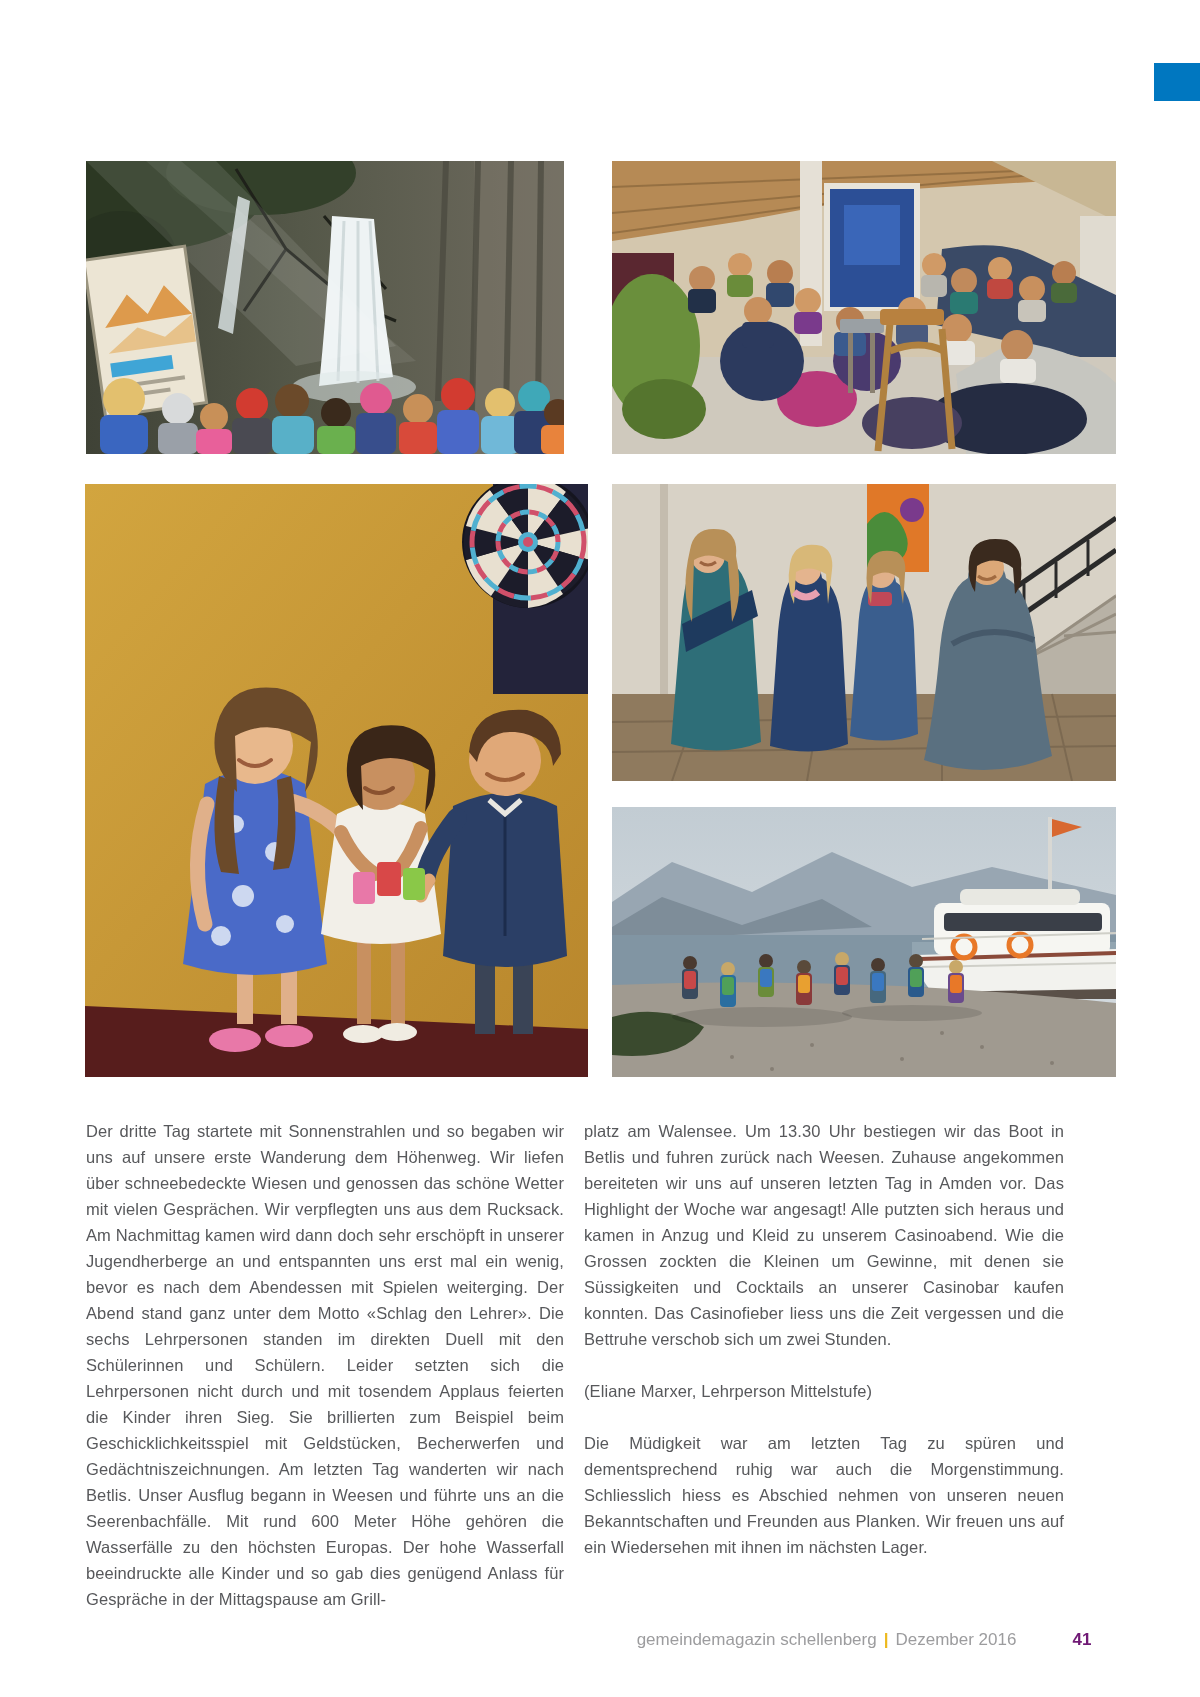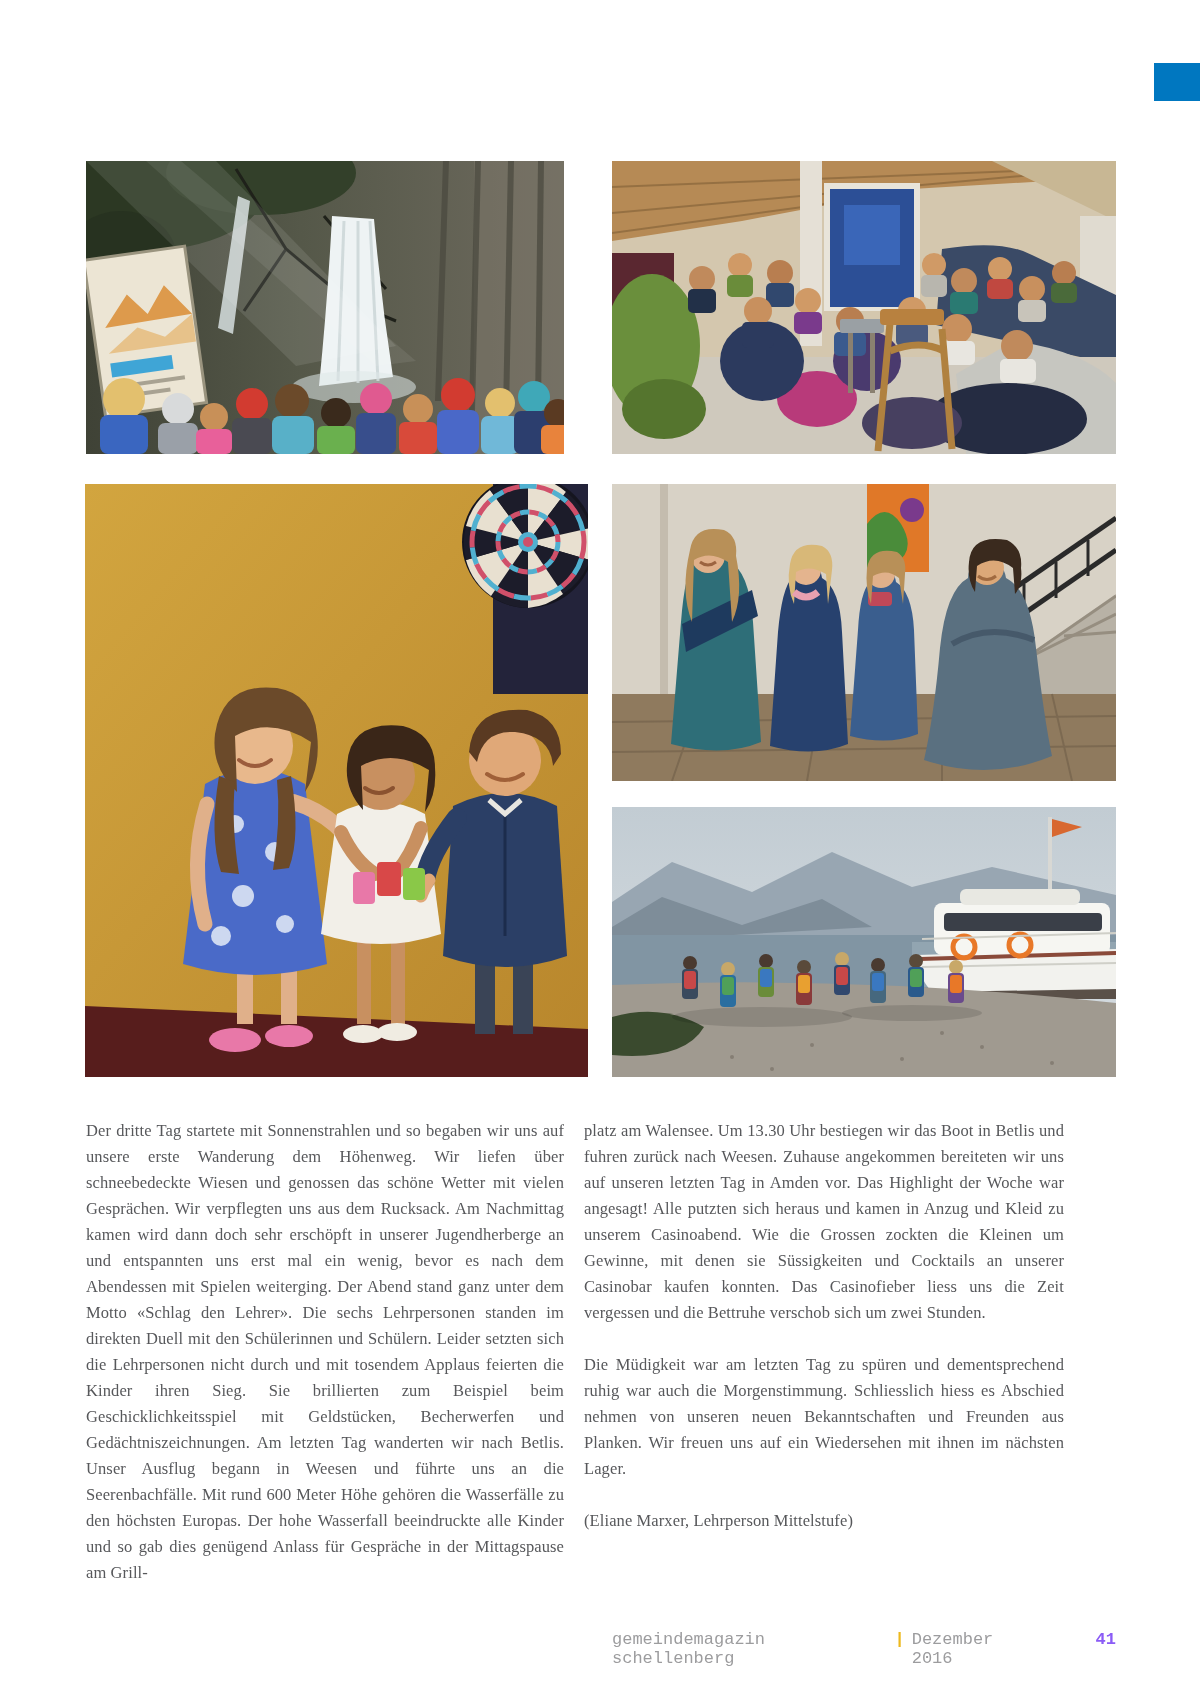--- a/index.html
+++ b/index.html
@@ -1,27 +1,27 @@
 <!DOCTYPE html>
 <html lang="de"><head>
 <meta charset="utf-8">
 <style>
   html,body{margin:0;padding:0;background:#ffffff;}
   body{width:1200px;height:1697px;position:relative;font-family:"Liberation Sans",sans-serif;}
   .marker{position:absolute;left:1154px;top:63px;width:46px;height:38px;}
   .photo{position:absolute;overflow:hidden;background:#ddd;}
   .photo svg{display:block;width:100%;height:100%;}
   .col{position:absolute;color:#57585b;font-size:16.5px;line-height:26px;text-align:justify;
-       letter-spacing:0.1px;font-family:Liberation Serif, serif;}
+       letter-spacing:0.1px;}
   .col p{margin:0;}
   .col p + p{margin-top:26px;}
   .footer{position:absolute;left:612px;top:1630px;width:504px;display:flex;
-          justify-content:flex-start;align-items:baseline;font-size:17px;color:#9c9c9e;font-family:Liberation Mono, monospace;}
+          justify-content:center;align-items:baseline;font-size:17px;color:#9c9c9e;}
   .footer .sep{margin:0 7px;font-weight:bold;}
-  .footer .pagenum{font-weight:bold;color:#8b5cf6;margin-left:56px;}
+  .footer .pagenum{font-weight:bold;color:#701a75;margin-left:56px;}
 </style>
 </head>
 <body>
 
 <div class="marker" style="background:#0077c0"></div>
 
 <div class="photo" style="left:86px;top:161px;width:478px;height:293px" aria-label="Kinder vor den Seerenbachfällen">
   <svg viewBox="0 0 478 293" preserveAspectRatio="none">
     <defs>
       <linearGradient id="wrock" x1="0" y1="0" x2="1" y2="0">
@@ -400,22 +400,22 @@
     </g>
   </svg>
 </div>
 
 <div class="col" style="left:86px;top:1118px;width:478px">
   <p>Der dritte Tag startete mit Sonnenstrahlen und so begaben wir uns auf unsere erste Wanderung dem Höhenweg. Wir liefen über schneebedeckte Wiesen und genossen das schöne Wetter mit vielen Gesprächen. Wir verpflegten uns aus dem Rucksack. Am Nachmittag kamen wird dann doch sehr erschöpft in unserer Jugendherberge an und entspannten uns erst mal ein wenig, bevor es nach dem Abendessen mit Spielen weiterging. Der Abend stand ganz unter dem Motto «Schlag den Lehrer». Die sechs Lehrpersonen standen im direkten Duell mit den Schülerinnen und Schülern. Leider setzten sich die Lehrpersonen nicht durch und mit tosendem Applaus feierten die Kinder ihren Sieg. Sie brillierten zum Beispiel beim Geschicklichkeitsspiel mit Geldstücken, Becherwerfen und Gedächtniszeichnungen. Am letzten Tag wanderten wir nach Betlis. Unser Ausflug begann in Weesen und führte uns an die Seerenbachfälle. Mit rund 600 Meter Höhe gehören die Wasserfälle zu den höchsten Europas. Der hohe Wasserfall beeindruckte alle Kinder und so gab dies genügend Anlass für Gespräche in der Mittagspause am Grill-</p>
 </div>
 
 <div class="col" style="left:584px;top:1118px;width:480px">
   <p>platz am Walensee. Um 13.30 Uhr bestiegen wir das Boot in Betlis und fuhren zurück nach Weesen. Zuhause angekommen bereiteten wir uns auf unseren letzten Tag in Amden vor. Das Highlight der Woche war angesagt! Alle putzten sich heraus und kamen in Anzug und Kleid zu unserem Casinoabend. Wie die Grossen zockten die Kleinen um Gewinne, mit denen sie Süssigkeiten und Cocktails an unserer Casinobar kaufen konnten. Das Casinofieber liess uns die Zeit vergessen und die Bettruhe verschob sich um zwei Stunden.</p>
+  <p style="text-align:left">(Eliane Marxer, Lehrperson Mittelstufe)</p>
   <p>Die Müdigkeit war am letzten Tag zu spüren und dementsprechend ruhig war auch die Morgenstimmung. Schliesslich hiess es Abschied nehmen von unseren neuen Bekanntschaften und Freunden aus Planken. Wir freuen uns auf ein Wiedersehen mit ihnen im nächsten Lager.</p>
-  <p style="text-align:left">(Eliane Marxer, Lehrperson Mittelstufe)</p>
 </div>
 
 <div class="footer">
   <span>gemeindemagazin schellenberg</span>
   <span class="sep" style="color:#edb91e">|</span>
   <span>Dezember 2016</span>
   <span class="pagenum">41</span>
 </div>
 
 </body></html>

